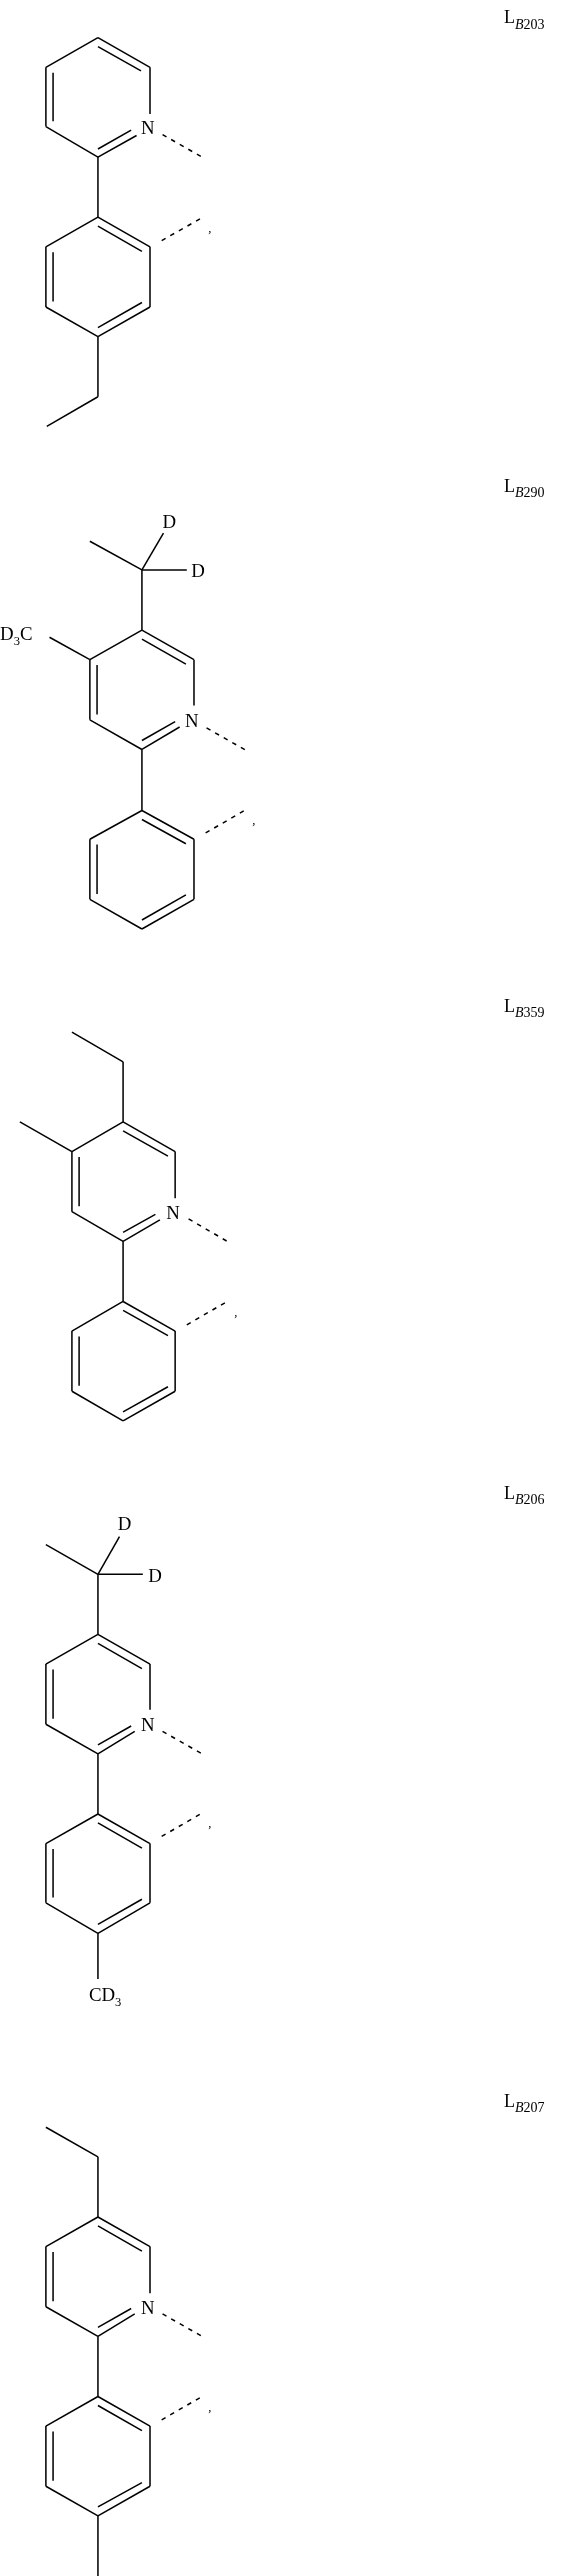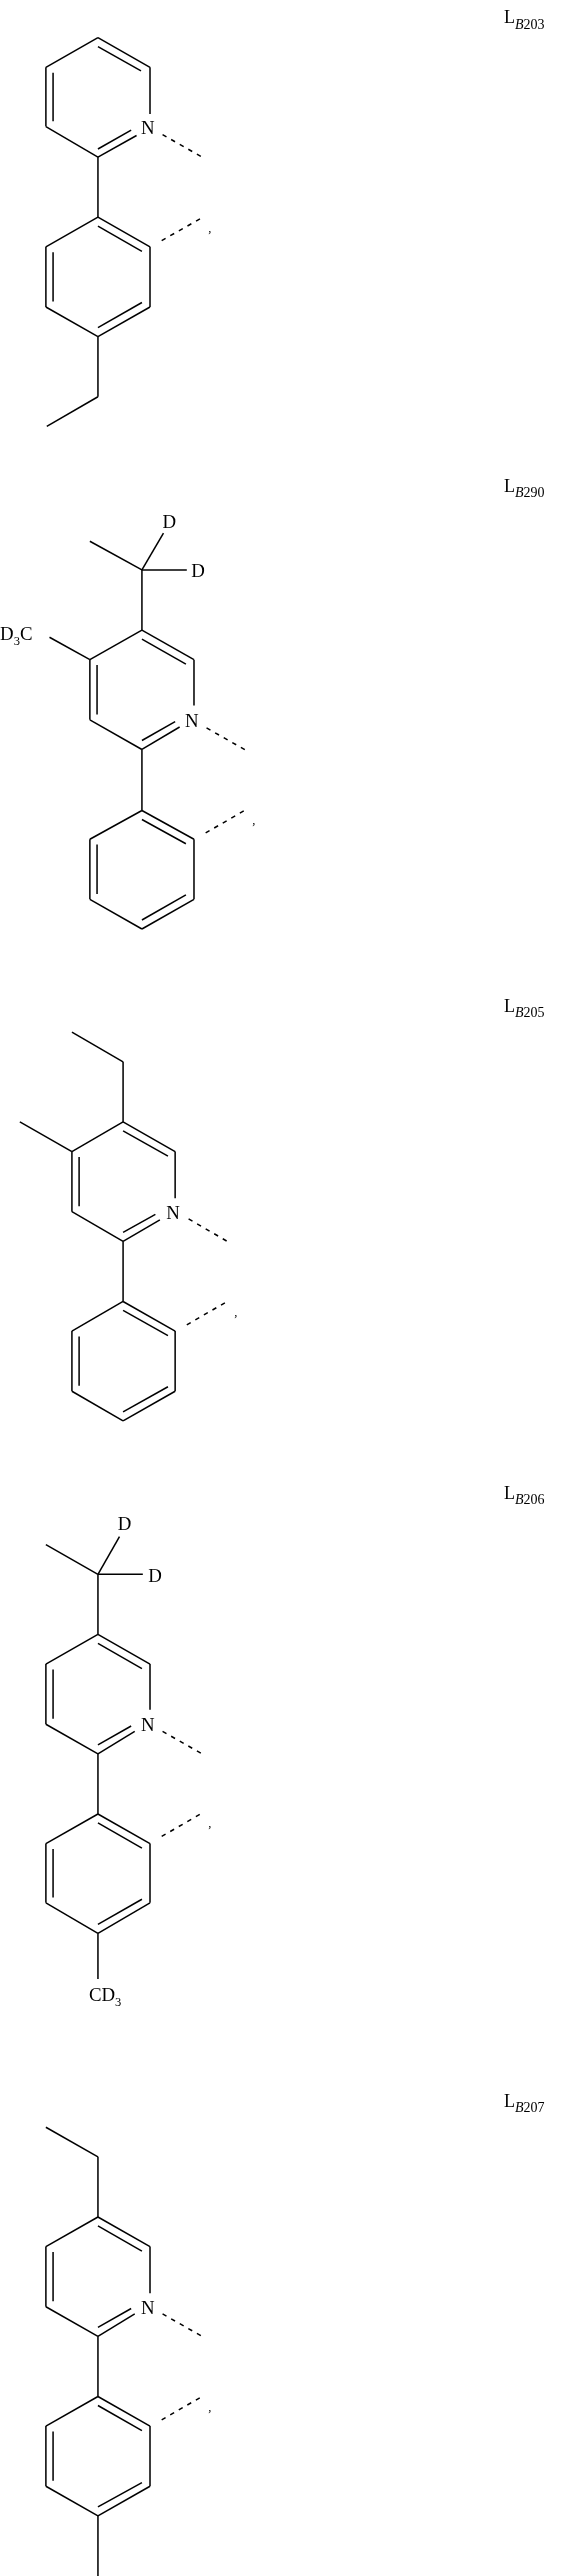--- a/index.html
+++ b/index.html
@@ -18,21 +18,21 @@
 </head>
 <body>
 
 <div class="label" style="top:7.2px;">
   <span>L</span><span class="lsub"><i>B</i><span>203</span></span>
 </div>
 <div class="label" style="top:476px;">
   <span>L</span><span class="lsub"><i>B</i><span>290</span></span>
 </div>
 <div class="label" style="top:996px;">
-  <span>L</span><span class="lsub"><i>B</i><span>205</span></span>
+  <span>L</span><span class="lsub"><i>B</i><span>359</span></span>
 </div>
 <div class="label" style="top:1483px;">
   <span>L</span><span class="lsub"><i>B</i><span>206</span></span>
 </div>
 <div class="label" style="top:2091px;">
   <span>L</span><span class="lsub"><i>B</i><span>207</span></span>
 </div>
 
 <svg id="canvas" width="563" height="2576" viewBox="0 0 627 2870" xmlns="http://www.w3.org/2000/svg">
 

